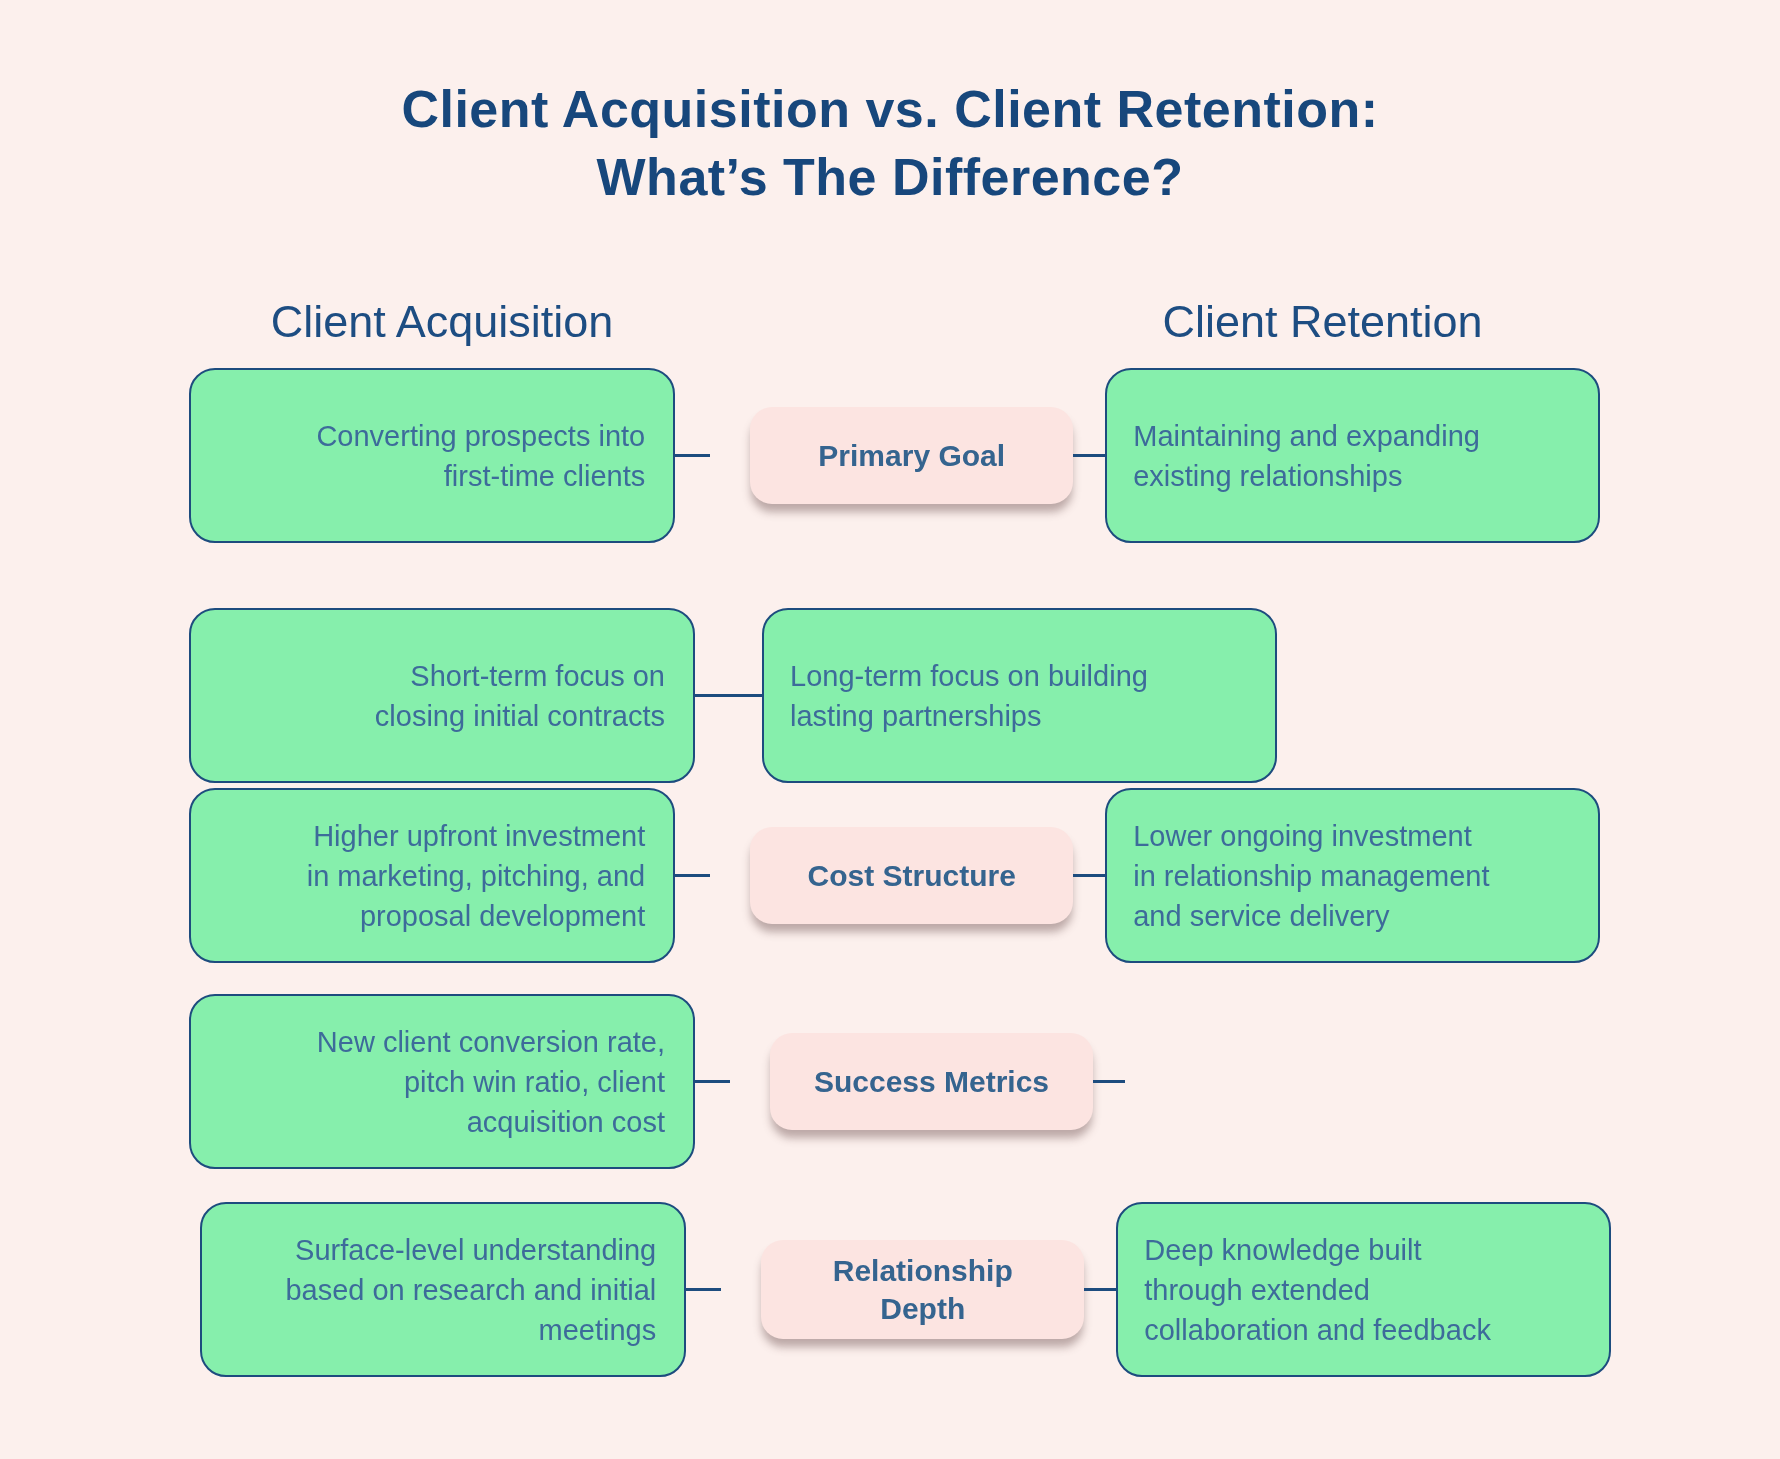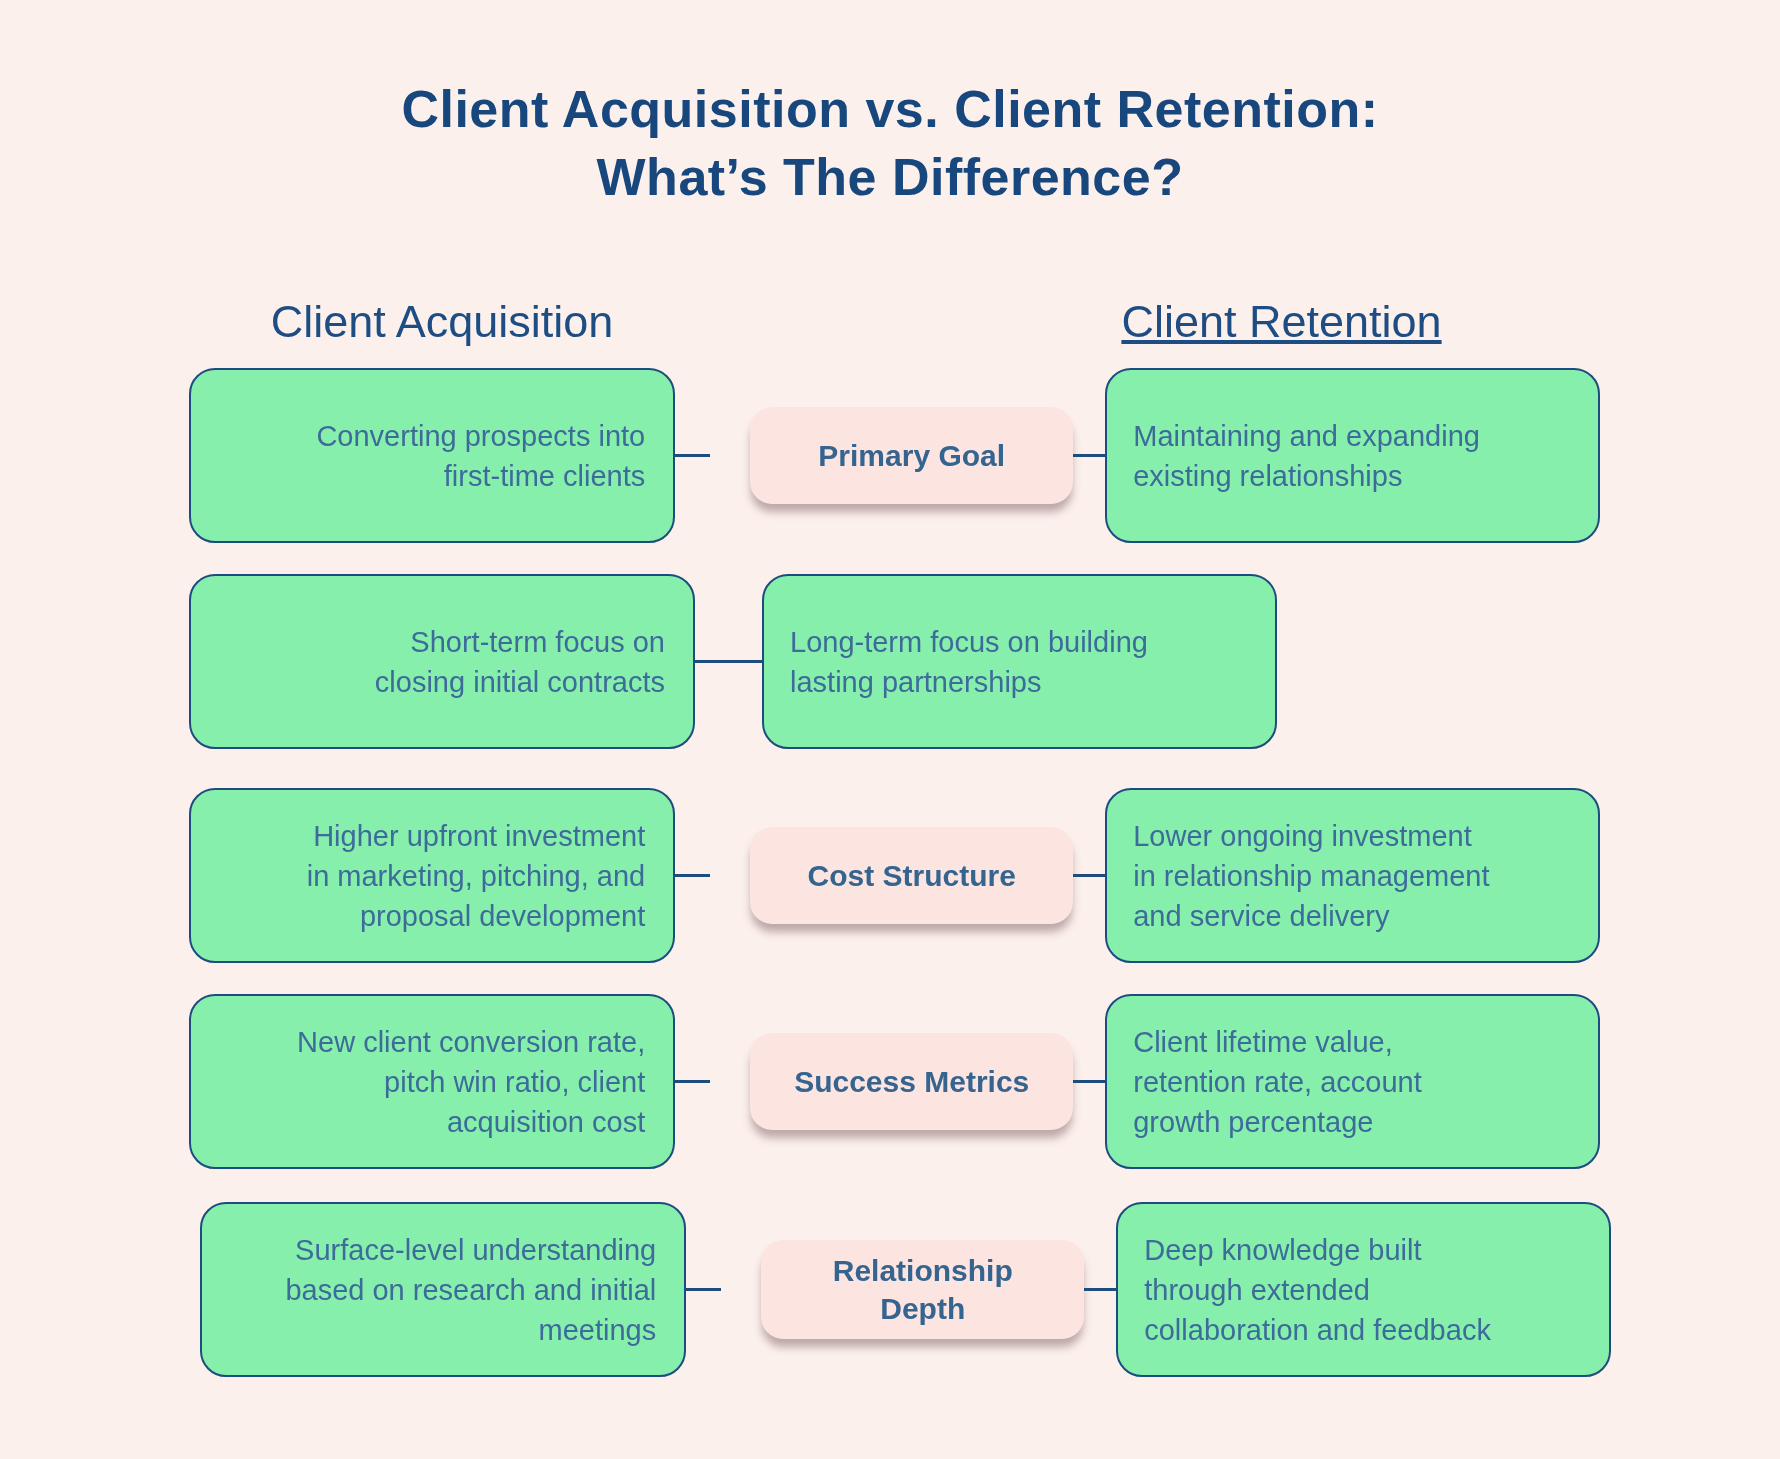--- a/index.html
+++ b/index.html
@@ -17,27 +17,27 @@
     white-space:pre-line;
     letter-spacing:0.5px;
   }
   .col-header{
     position:absolute;top:296px;
     text-align:center;
     font-size:45px;font-weight:500;
     color:#1d4d82;
   }
   .col-header.left{left:189px;width:506px;}
-  .col-header.right{left:1024px;width:515px;text-decoration:underline;}
+  .col-header.right{left:1065px;width:515px;}
   .row{
     position:absolute;left:189px;width:1411px;height:175px;
     display:flex;align-items:center;
   }
   .row.r0{top:368px;}
-  .row.r1{top:574px;}
+  .row.r1{top:608px;}
   .row.r2{top:788px;}
   .row.r3{top:994px;}
   .row.r4{top:1202px;padding-left:11px;}
   .box{
     box-sizing:border-box;height:175px;
     background:#86efac;
     border:2.5px solid #1d4c7e;
     border-radius:26px;
     display:flex;flex-direction:column;justify-content:center;
     font-size:29px;line-height:40px;
@@ -104,23 +104,20 @@
 and service delivery</div>
 </div>
 
 <div class="row r3">
   <div class="box acq">New client conversion rate,
 pitch win ratio, client
 acquisition cost</div>
   <div class="conn cl"></div>
   <div class="pill">Success Metrics</div>
   <div class="conn cr"></div>
-  <div class="box ret">Client lifetime value,
-retention rate, account
-growth percentage</div>
 </div>
 
 <div class="row r4">
   <div class="box acq">Surface-level understanding
 based on research and initial
 meetings</div>
   <div class="conn cl"></div>
   <div class="pill">Relationship
 Depth</div>
   <div class="conn cr"></div>

